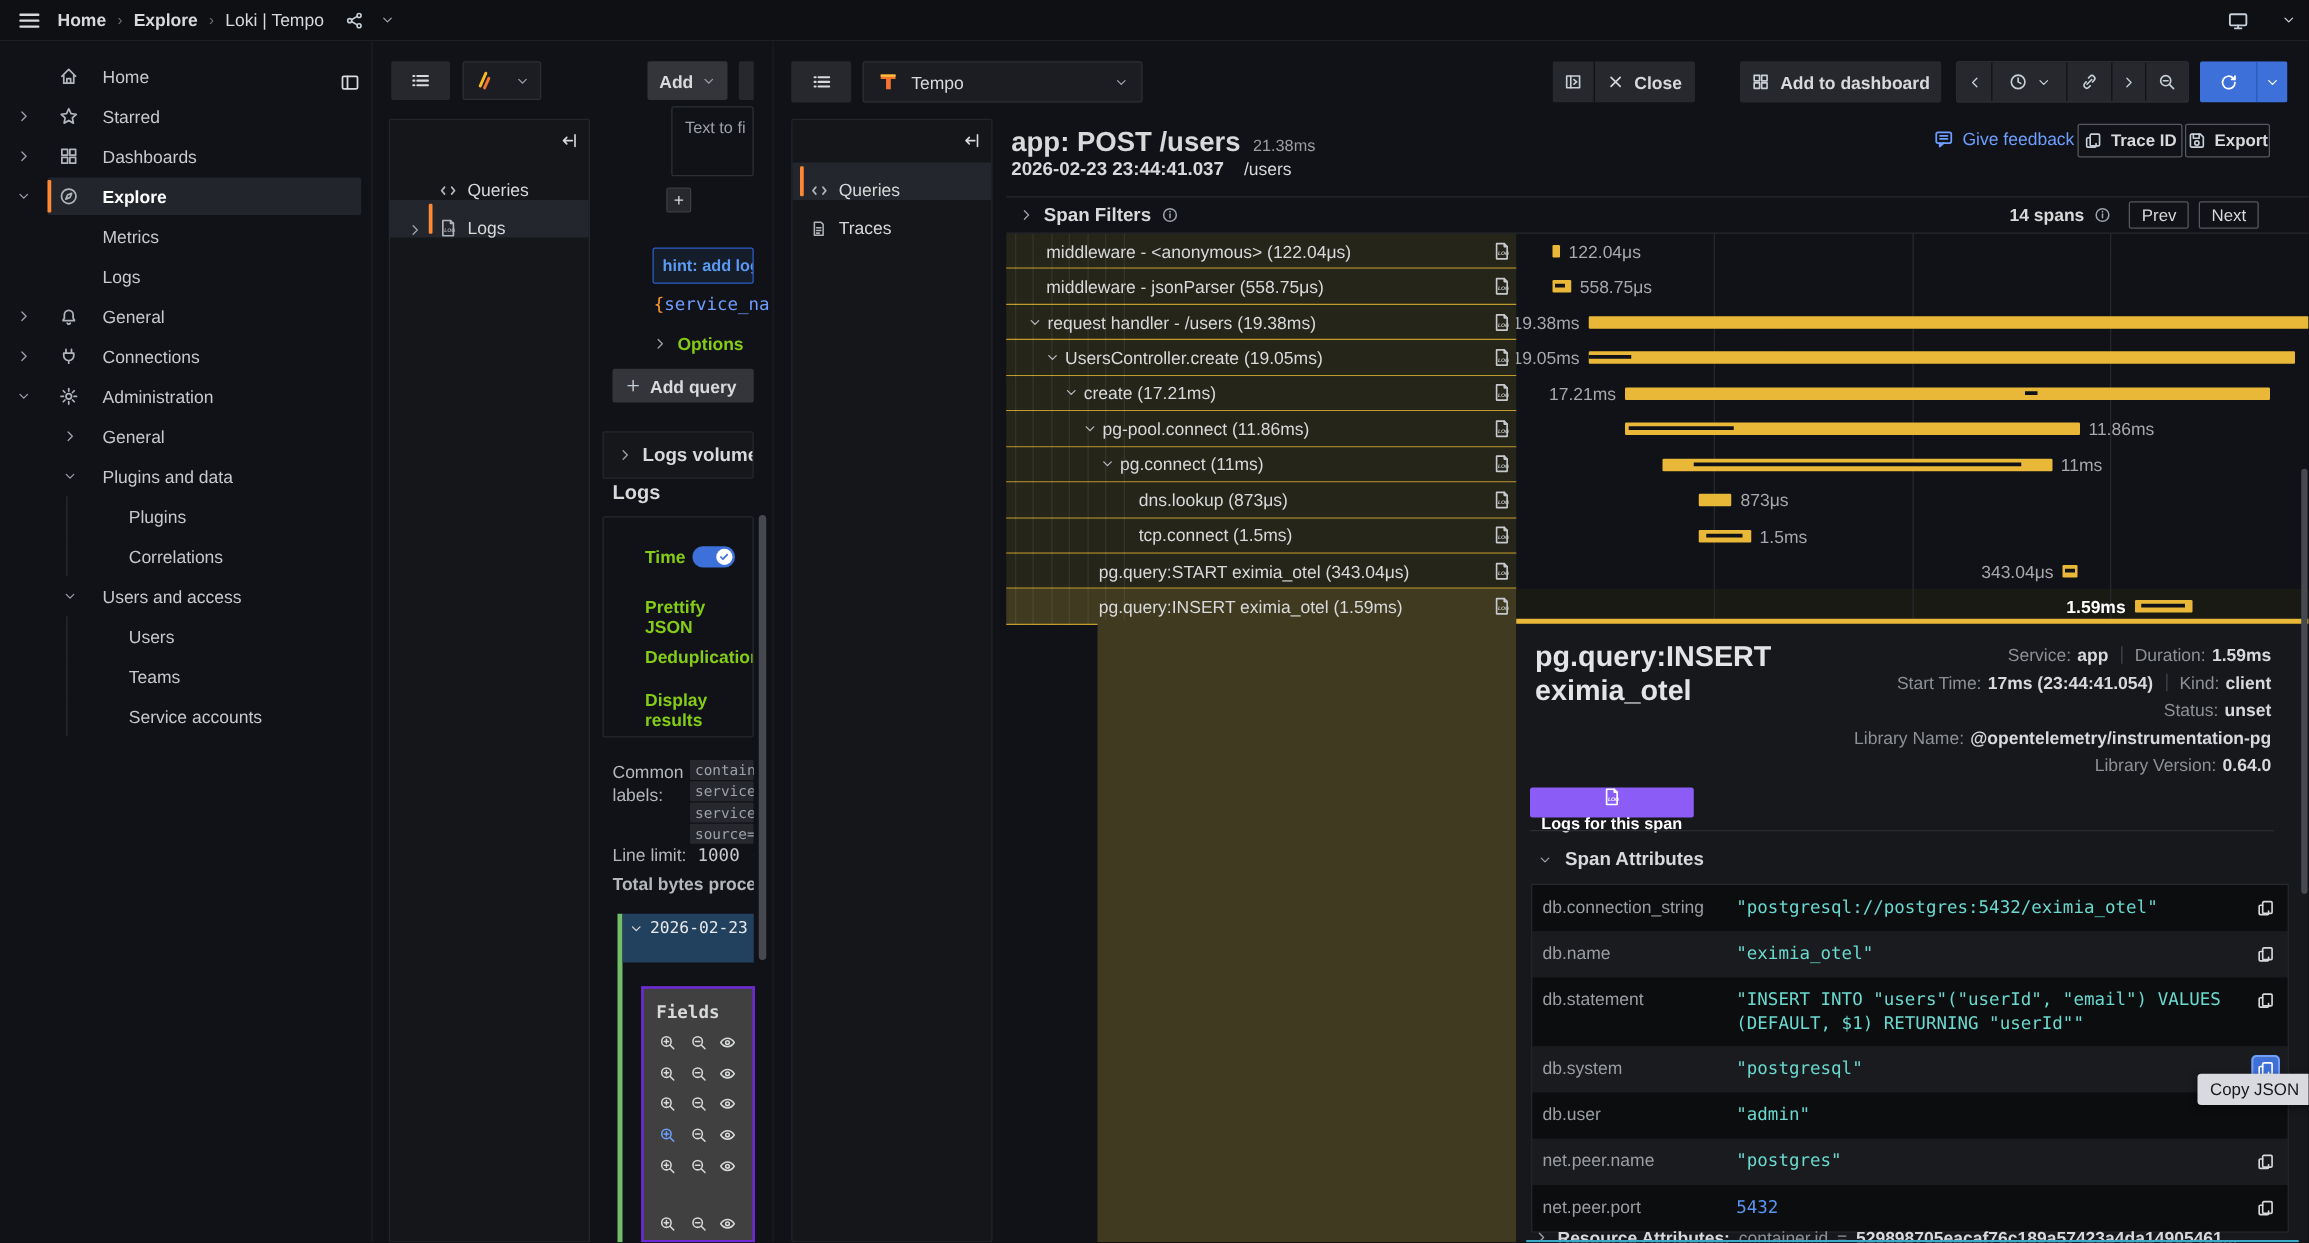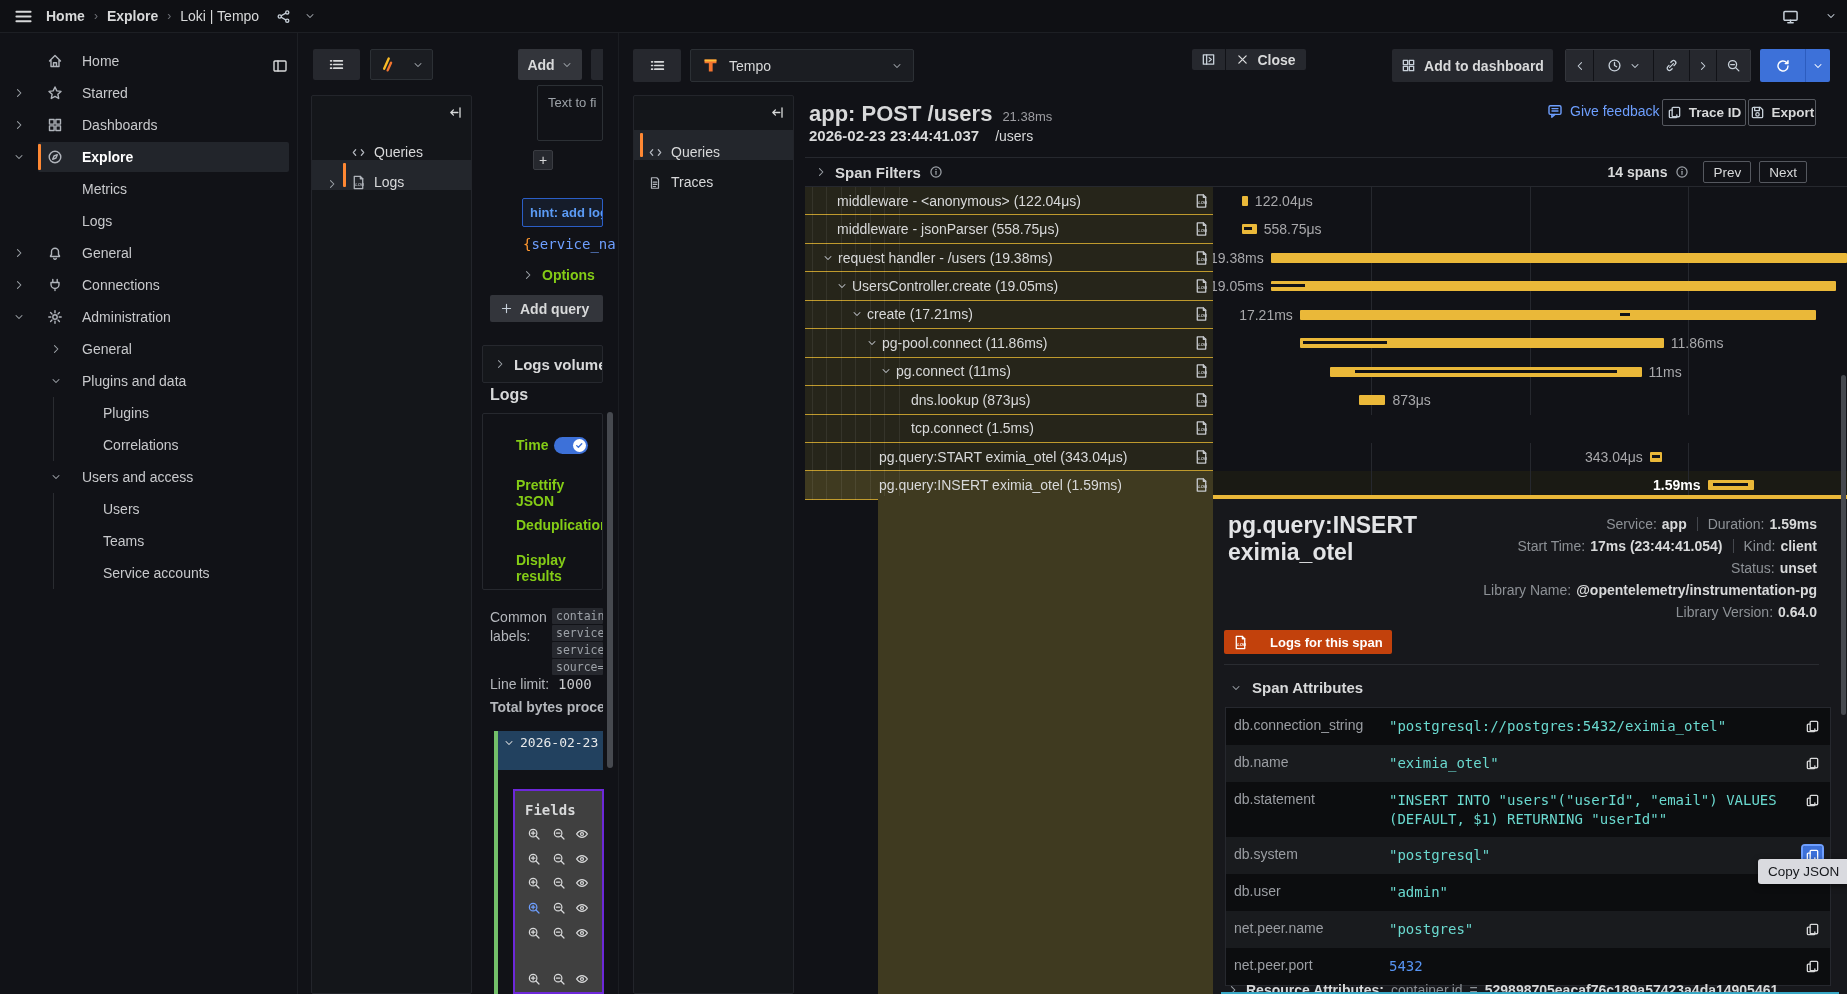--- a/index.html
+++ b/index.html
@@ -79,21 +79,21 @@
   .span-row.sel .s-dur{color:#ffffff;font-weight:bold;}
   .guides{pointer-events:none;}
 
   
   .detail{background:#17181c;border-top:4px solid #eab839;}
   .dt-title{font-size:23px;font-weight:bold;line-height:27px;color:#e3e4e6;}
   .meta-line{display:flex;justify-content:flex-end;align-items:center;height:22px;font-size:14px;}
   .meta-line .k{color:#8d9196;margin-right:5px;white-space:pre;}
   .meta-line .v{color:#d8d9da;font-weight:bold;white-space:pre;}
   .meta-div{width:1px;height:14px;background:#44474d;margin:0 10px;}
-  .logs-btn{position:absolute;display:flex;align-items:center;gap:22px;background:#c2410c;color:#fff;font-size:13px;font-weight:bold;padding:0 9px;height:24px;border-radius:2px;cursor:pointer;}
+  .logs-btn{position:absolute;display:flex;align-items:center;gap:6px;background:#8b5cf6;color:#fff;font-size:13px;font-weight:bold;padding:0 9px;height:24px;border-radius:2px;cursor:pointer;flex-direction:column;}
   .attr-table{position:absolute;border:1px solid #26282e;}
   .attr-row{display:flex;align-items:flex-start;padding:9px 8px 8px 8px;min-height:37px;}
   .attr-row.dark{background:#0c0d0f;}
   .attr-row.light{background:#191b1e;}
   .attr-key{width:155px;flex:none;font-size:14px;color:#9b9ea3;}
   .attr-val{width:392px;flex:none;font-size:14px;line-height:19px;color:#6ad9cf;word-break:break-all;}
   .attr-val.num{color:#5794f2;}
   .attr-copy{margin-left:auto;color:#c6c9cd;cursor:pointer;border-radius:2px;padding:2px;}
   .attr-copy.hl{background:#3d71d9;color:#fff;outline:2px solid #6e9fff;}
   .tooltip{position:absolute;background:#d9dadf;color:#16181c;font-size:13.5px;padding:5px 10px;border-radius:3px;box-shadow:0 2px 6px rgba(0,0,0,.5);white-space:nowrap;}
@@ -573,21 +573,21 @@
           <path d="M3 3h10v1.6H3z" fill="#fbbf3b"></path>
         </svg>
       </i>
     <span style="margin-left:9px;font-size:14px">Tempo</span>
     <i data-icon="chev-d" style="margin-left:auto;color:#9da2a8">
         <svg width="12" height="12" viewBox="0 0 16 16" fill="none" stroke="currentColor" stroke-width="1.4" stroke-linecap="round" stroke-linejoin="round">
           <path d="M4 6l4 4 4-4"></path>
         </svg>
       </i>
   </div>
-  <div class="abs grp" style="left:1192px;top:49px;height:21px">
+  <div class="abs grp" style="left:1242px;top:49px;height:33px">
     <div class="seg" style="width:33px">
         <i data-icon="split">
           <svg width="15" height="15" viewBox="0 0 16 16" fill="none" stroke="currentColor" stroke-width="1.4" stroke-linecap="round" stroke-linejoin="round">
             <rect x="2.5" y="3" width="11" height="10"></rect>
             <path d="M6 3v10M8.7 6L11 8l-2.3 2"></path>
           </svg>
         </i>
       </div>
     <div class="seg" style="width:81px;gap:8px;font-size:14px;font-weight:bold;color:#d8d9da">
       <i data-icon="times">
@@ -935,20 +935,26 @@
         <div class="s-name" style="padding-left: 106px;">
           <span>tcp.connect (1.5ms)</span>
           <i data-icon="log" class="logbtn">
             <svg width="15" height="15" viewBox="0 0 16 16" fill="none" stroke="currentColor" stroke-width="1.4" stroke-linecap="round" stroke-linejoin="round">
               <path d="M3.5 1.5h6.5l2.5 2.5v10.5H3.5z"></path>
               <path d="M10 1.5V4h2.5"></path>
               <text x="4.6" y="11.5" font-size="4.4" font-family="sans-serif" font-weight="bold" fill="currentColor" stroke="none">LOG</text>
             </svg>
           </i>
         </div>
+        <div class="s-time" style="background-image: linear-gradient(rgb(38, 40, 46), rgb(38, 40, 46)), linear-gradient(rgb(38, 40, 46), rgb(38, 40, 46)), linear-gradient(rgb(38, 40, 46), rgb(38, 40, 46)); background-repeat: no-repeat; background-size: 1px 100%; background-position: 25% 0px, 50% 0px, 75% 0px;">
+          <div class="s-bar" style="left: 23%; width: 6.6%;">
+            <div class="s-stripe" style="left: 15%; width: 70%;"></div>
+          </div>
+          <span class="s-dur" style="left: 29.6%; padding-left: 7px;">1.5ms</span>
+        </div>
       </div>
       <div class="span-row">
         <div class="s-name" style="padding-left: 74px;">
           <span>pg.query:START eximia_otel (343.04μs)</span>
           <i data-icon="log" class="logbtn">
             <svg width="15" height="15" viewBox="0 0 16 16" fill="none" stroke="currentColor" stroke-width="1.4" stroke-linecap="round" stroke-linejoin="round">
               <path d="M3.5 1.5h6.5l2.5 2.5v10.5H3.5z"></path>
               <path d="M10 1.5V4h2.5"></path>
               <text x="4.6" y="11.5" font-size="4.4" font-family="sans-serif" font-weight="bold" fill="currentColor" stroke="none">LOG</text>
             </svg>

